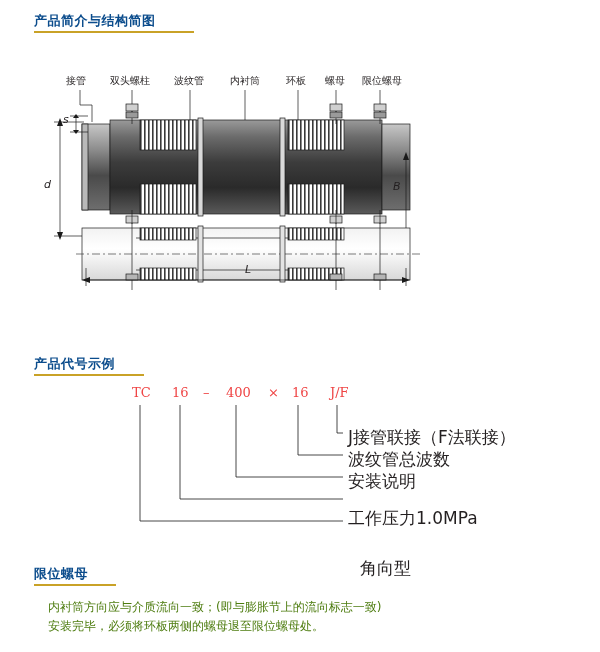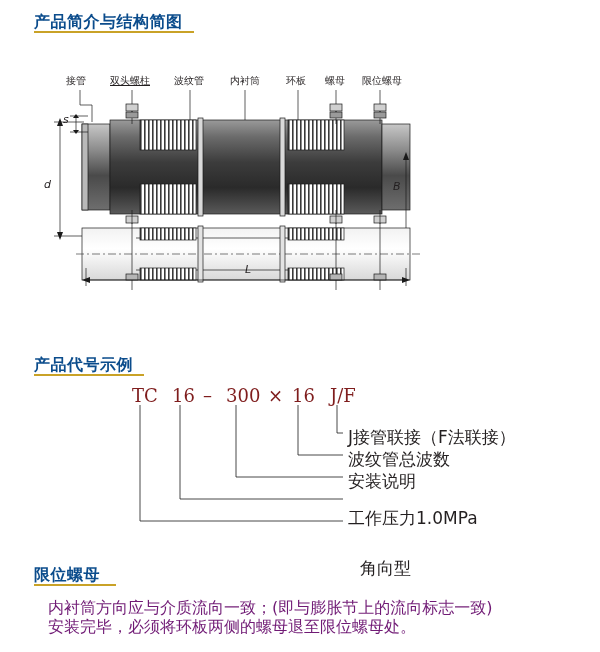--- a/index.html
+++ b/index.html
@@ -17,21 +17,21 @@
   }
   .page {
     position: relative;
     width: 600px;
     height: 652px;
   }
 
   
   .section-heading {
     position: absolute;
-    font-size: 16px;
+    font-size: 13px;
     font-weight: bold;
     color: #0b4c8c;
     letter-spacing: 0.5px;
     white-space: nowrap;
   }
   .heading-rule {
     position: absolute;
     height: 2px;
     background: #c9a227;
   }
@@ -74,58 +74,58 @@
   
   #figure2 {
     position: absolute;
     left: 40px;
     top: 385px;
     width: 520px;
     height: 160px;
   }
   .code-token {
     position: absolute;
-    font-size: 18px;
+    font-size: 13px;
     font-family: "DejaVu Serif", "Liberation Serif", serif;
     white-space: nowrap;
-    color: #7f1d1d;
+    color: #ef4444;
   }
   .code-desc {
     position: absolute;
     font-size: 17px;
     white-space: nowrap;
     color: #231f20;
   }
 
   
   #notes {
     position: absolute;
     left: 48px;
     top: 598px;
     width: 520px;
   }
   .note-line {
-    font-size: 16px;
+    font-size: 12px;
     line-height: 19px;
-    color: #701a75;
+    color: #4d7c0f;
     white-space: nowrap;
   }
 </style>
 </head>
 <body>
 
 <div class="page">
 
   <div class="section-heading" id="heading1">产品简介与结构简图</div>
   <div class="heading-rule" id="rule1"></div>
 
   <div id="figure1">
 
     <div class="callout" style="left:26px; top:14px;">接管</div>
-    <div class="callout" style="left:70px; top:14px;text-decoration:underline;">双头螺柱</div>
+    <div class="callout" style="left:70px; top:14px;">双头螺柱</div>
     <div class="callout" style="left:134px; top:14px;">波纹管</div>
     <div class="callout" style="left:190px; top:14px;">内衬筒</div>
     <div class="callout" style="left:246px; top:14px;">环板</div>
     <div class="callout" style="left:285px; top:14px;">螺母</div>
     <div class="callout" style="left:322px; top:14px;">限位螺母</div>
 
     <div class="dimletter" style="left:23px; top:53px;">s</div>
     <div class="dimletter" style="left:4px;  top:118px;">d</div>
     <div class="dimletter" style="left:353px; top:120px;">B</div>
     <div class="dimletter" style="left:205px; top:203px;">L</div>
@@ -251,21 +251,21 @@
   </div>
 
   <div class="section-heading" id="heading2">产品代号示例</div>
   <div class="heading-rule" id="rule2"></div>
 
   <div id="figure2">
 
     <div class="code-token" style="left:92px;  top:0px;">TC</div>
     <div class="code-token" style="left:132px; top:0px;">16</div>
     <div class="code-token" style="left:163px; top:0px;">–</div>
-    <div class="code-token" style="left:186px; top:0px;">300</div>
+    <div class="code-token" style="left:186px; top:0px;">400</div>
     <div class="code-token" style="left:228px; top:0px;">×</div>
     <div class="code-token" style="left:252px; top:0px;">16</div>
     <div class="code-token" style="left:290px; top:0px;">J/F</div>
 
     <svg width="520" height="160" viewBox="0 0 520 160" style="position:absolute;left:0;top:0;">
       <g stroke="#1a1a1a" stroke-width="0.8" fill="none">
 
         <path d="M297,20 L297,48 L303,48"></path>
 
         <path d="M258,20 L258,70 L303,70"></path>

